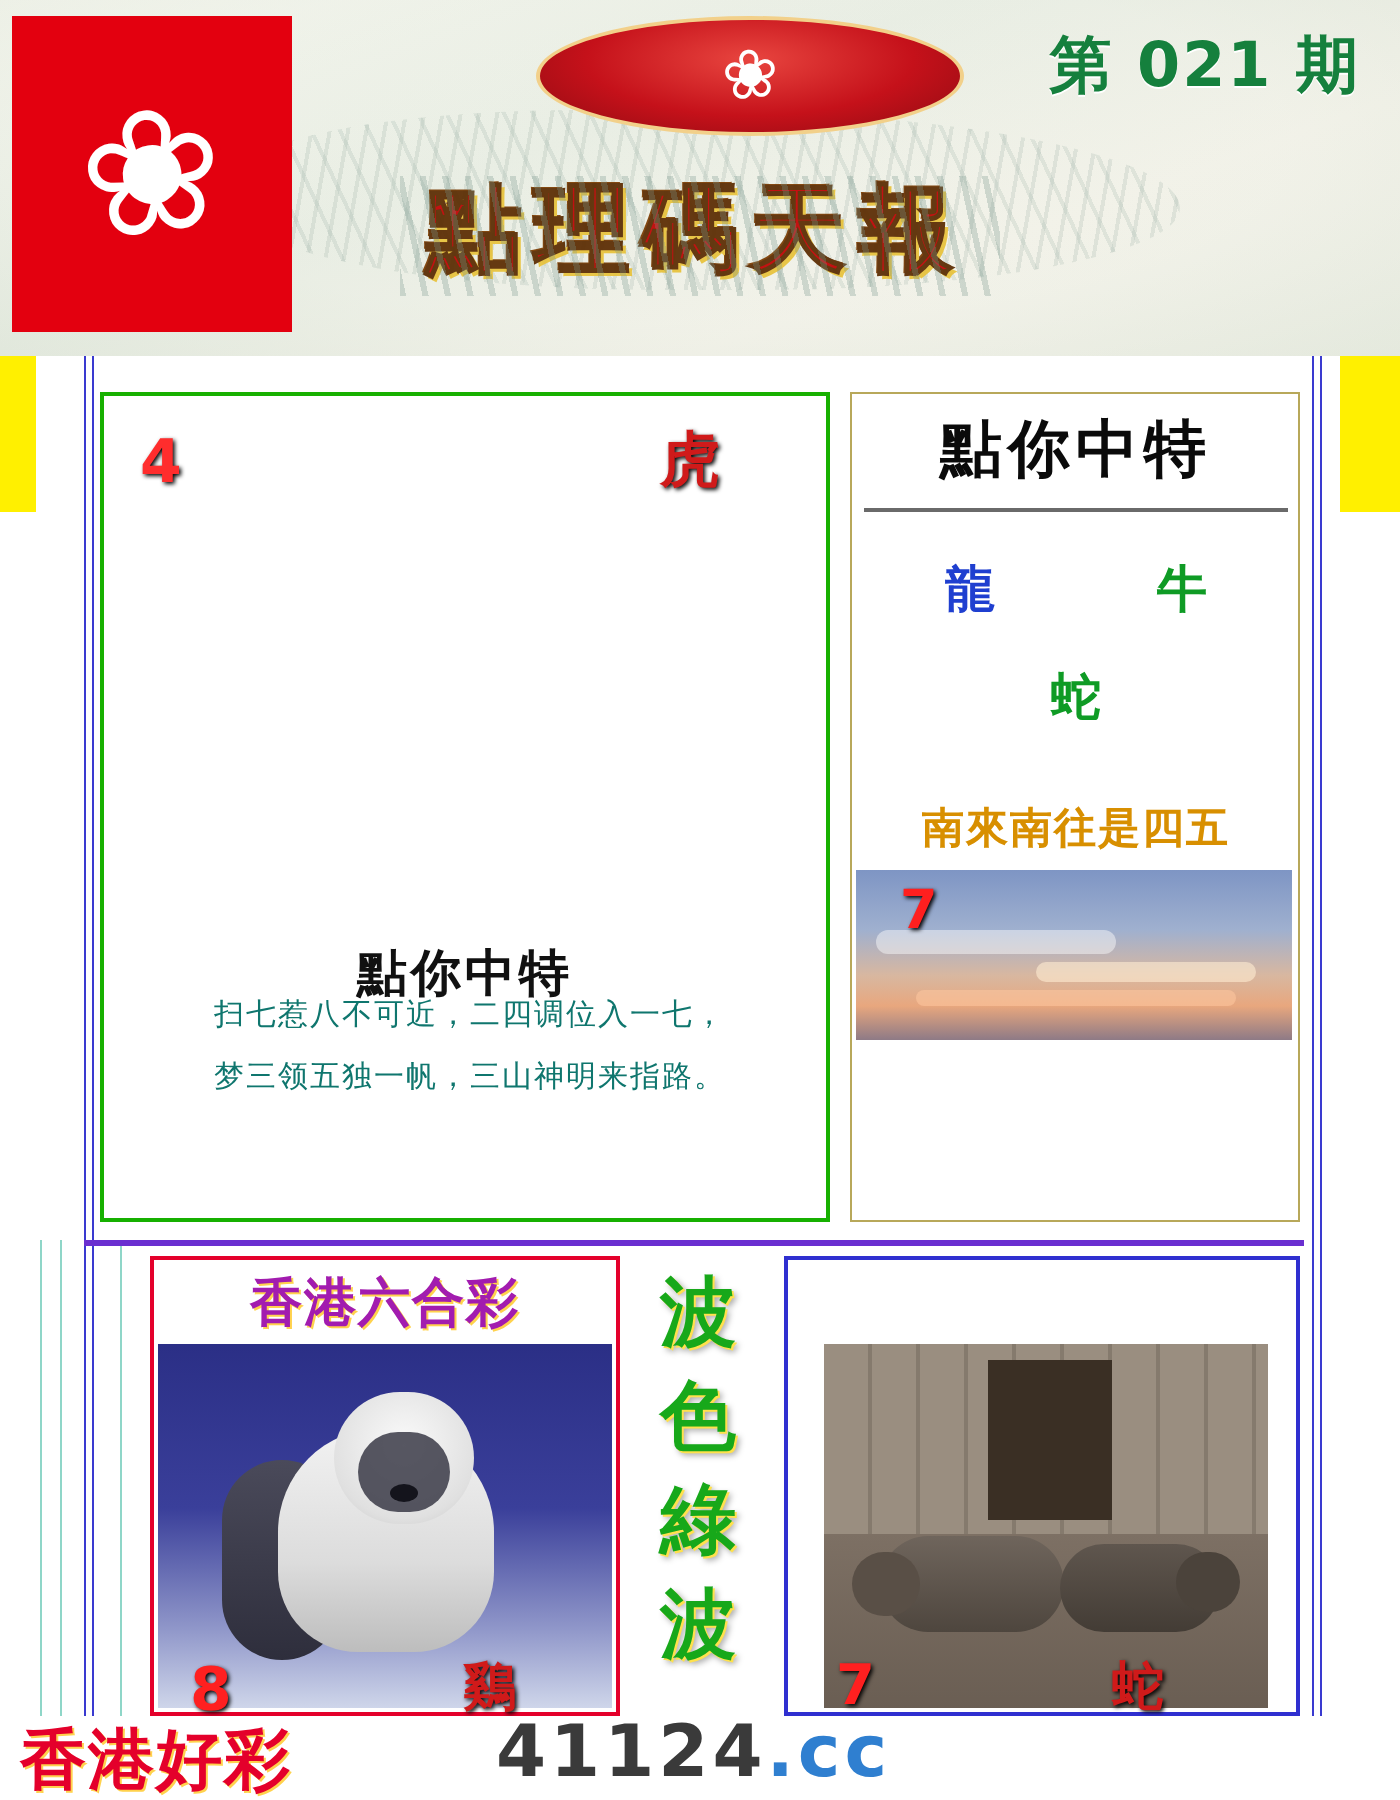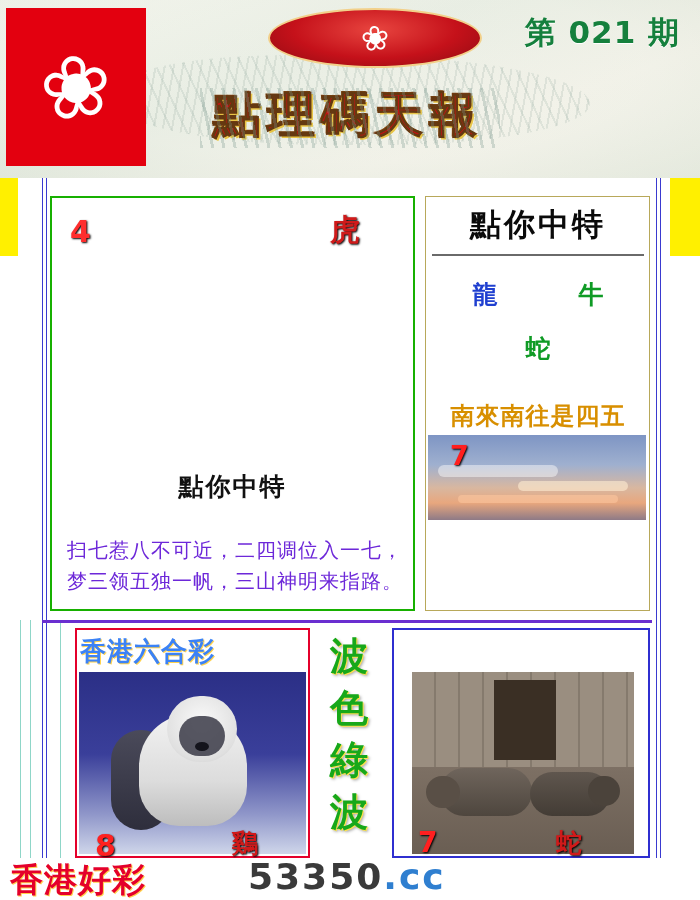--- a/index.html
+++ b/index.html
@@ -133,22 +133,22 @@
   }
   .lbl-hu{
     position:absolute;left:330px;top:210px;font-size:30px;font-weight:bold;color:#d01a1a;
     text-shadow:1px 1px 2px #000;
   }
   .tiger-caption{
     position:absolute;left:54px;top:470px;width:357px;text-align:center;
     font-size:25px;font-weight:bold;color:#111;letter-spacing:2px;
   }
   .poem{
-    position:absolute;left:60px;top:535px;width:350px;text-align:center;
-    font-size:20px;color:#6d28d9;line-height:31px;letter-spacing:1px;
+    position:absolute;left:60px;top:492px;width:350px;text-align:center;
+    font-size:15px;color:#0f766e;line-height:31px;letter-spacing:1px;
   }
 
   
   .right-card{
     position:absolute;left:425px;top:196px;width:225px;height:415px;
     border:1px solid #b8a85a;background:#fff;box-sizing:border-box;
   }
   .right-title{
     position:absolute;left:432px;top:204px;width:212px;text-align:center;
     font-size:31px;font-weight:bold;color:#0a0a0a;letter-spacing:3px;
@@ -160,21 +160,21 @@
   }
   .zod{font-size:25px;font-weight:bold;}
   .zod.blue{color:#1f3fd0;}
   .zod.green{color:#0f9b25;}
   .zod-center{
     position:absolute;left:432px;top:332px;width:212px;text-align:center;
     font-size:25px;font-weight:bold;color:#0f9b25;
   }
   .right-phrase{
     position:absolute;left:428px;top:400px;width:220px;text-align:center;
-    font-size:24px;font-weight:bold;color:#d88f00;letter-spacing:1px;
+    font-size:21px;font-weight:bold;color:#d88f00;letter-spacing:1px;
   }
   .sky-photo{
     position:absolute;left:428px;top:435px;width:218px;height:85px;
     background:linear-gradient(180deg,#7e95c4 0%,#9fb0cf 35%,#d8b7a0 62%,#e8a77e 80%,#8e7a86 100%);
     overflow:hidden;
   }
   .cloud1{position:absolute;left:10px;top:30px;width:120px;height:12px;border-radius:8px;background:rgba(255,255,255,.45);}
   .cloud2{position:absolute;left:90px;top:46px;width:110px;height:10px;border-radius:8px;background:rgba(255,236,210,.6);}
   .cloud3{position:absolute;left:30px;top:60px;width:160px;height:8px;border-radius:8px;background:rgba(255,200,160,.55);}
   .num-7r{
@@ -184,22 +184,22 @@
 
   
   .purple-line{position:absolute;left:42px;top:620px;width:610px;height:3px;background:#6a2fd0;}
 
   
   .dog-card{
     position:absolute;left:75px;top:628px;width:235px;height:230px;
     border:2px solid #e4002b;box-sizing:border-box;background:#fff;
   }
   .dog-title{
-    position:absolute;left:80px;top:634px;width:225px;
-    font-size:26px;font-weight:bold;color:#3b82f6;letter-spacing:1px;
+    position:absolute;left:80px;top:634px;width:225px;text-align:center;
+    font-size:26px;font-weight:bold;color:#a21caf;letter-spacing:1px;
     text-shadow:1px 1px 0 #ffd24d;
   }
   .dog-photo{
     position:absolute;left:79px;top:672px;width:227px;height:182px;
     background:linear-gradient(180deg,#2b2f86 0%,#3a3f9a 45%,#8f96c9 78%,#cfd6ea 100%);
     overflow:hidden;
   }
   .dog-body{position:absolute;left:60px;top:42px;width:108px;height:112px;border-radius:52px 52px 40px 40px;
     background:linear-gradient(180deg,#f2f2f2 0%,#dcdcdc 60%,#bdbdbd 100%);}
   .dog-dark{position:absolute;left:32px;top:58px;width:60px;height:100px;border-radius:40px;
@@ -371,16 +371,16 @@
     <div class="pig1h"></div>
     <div class="pig2"></div>
     <div class="pig2h"></div>
   </div>
   <div class="num-7b">7</div>
   <div class="lbl-she">蛇</div>
 
   <div class="footer"></div>
   <div class="foot-left">香港好彩</div>
   <div class="foot-url">
-    <span>53350</span><span class="cc">.cc</span>
+    <span>41124</span><span class="cc">.cc</span>
   </div>
 
 </div>
 
 </body></html>

